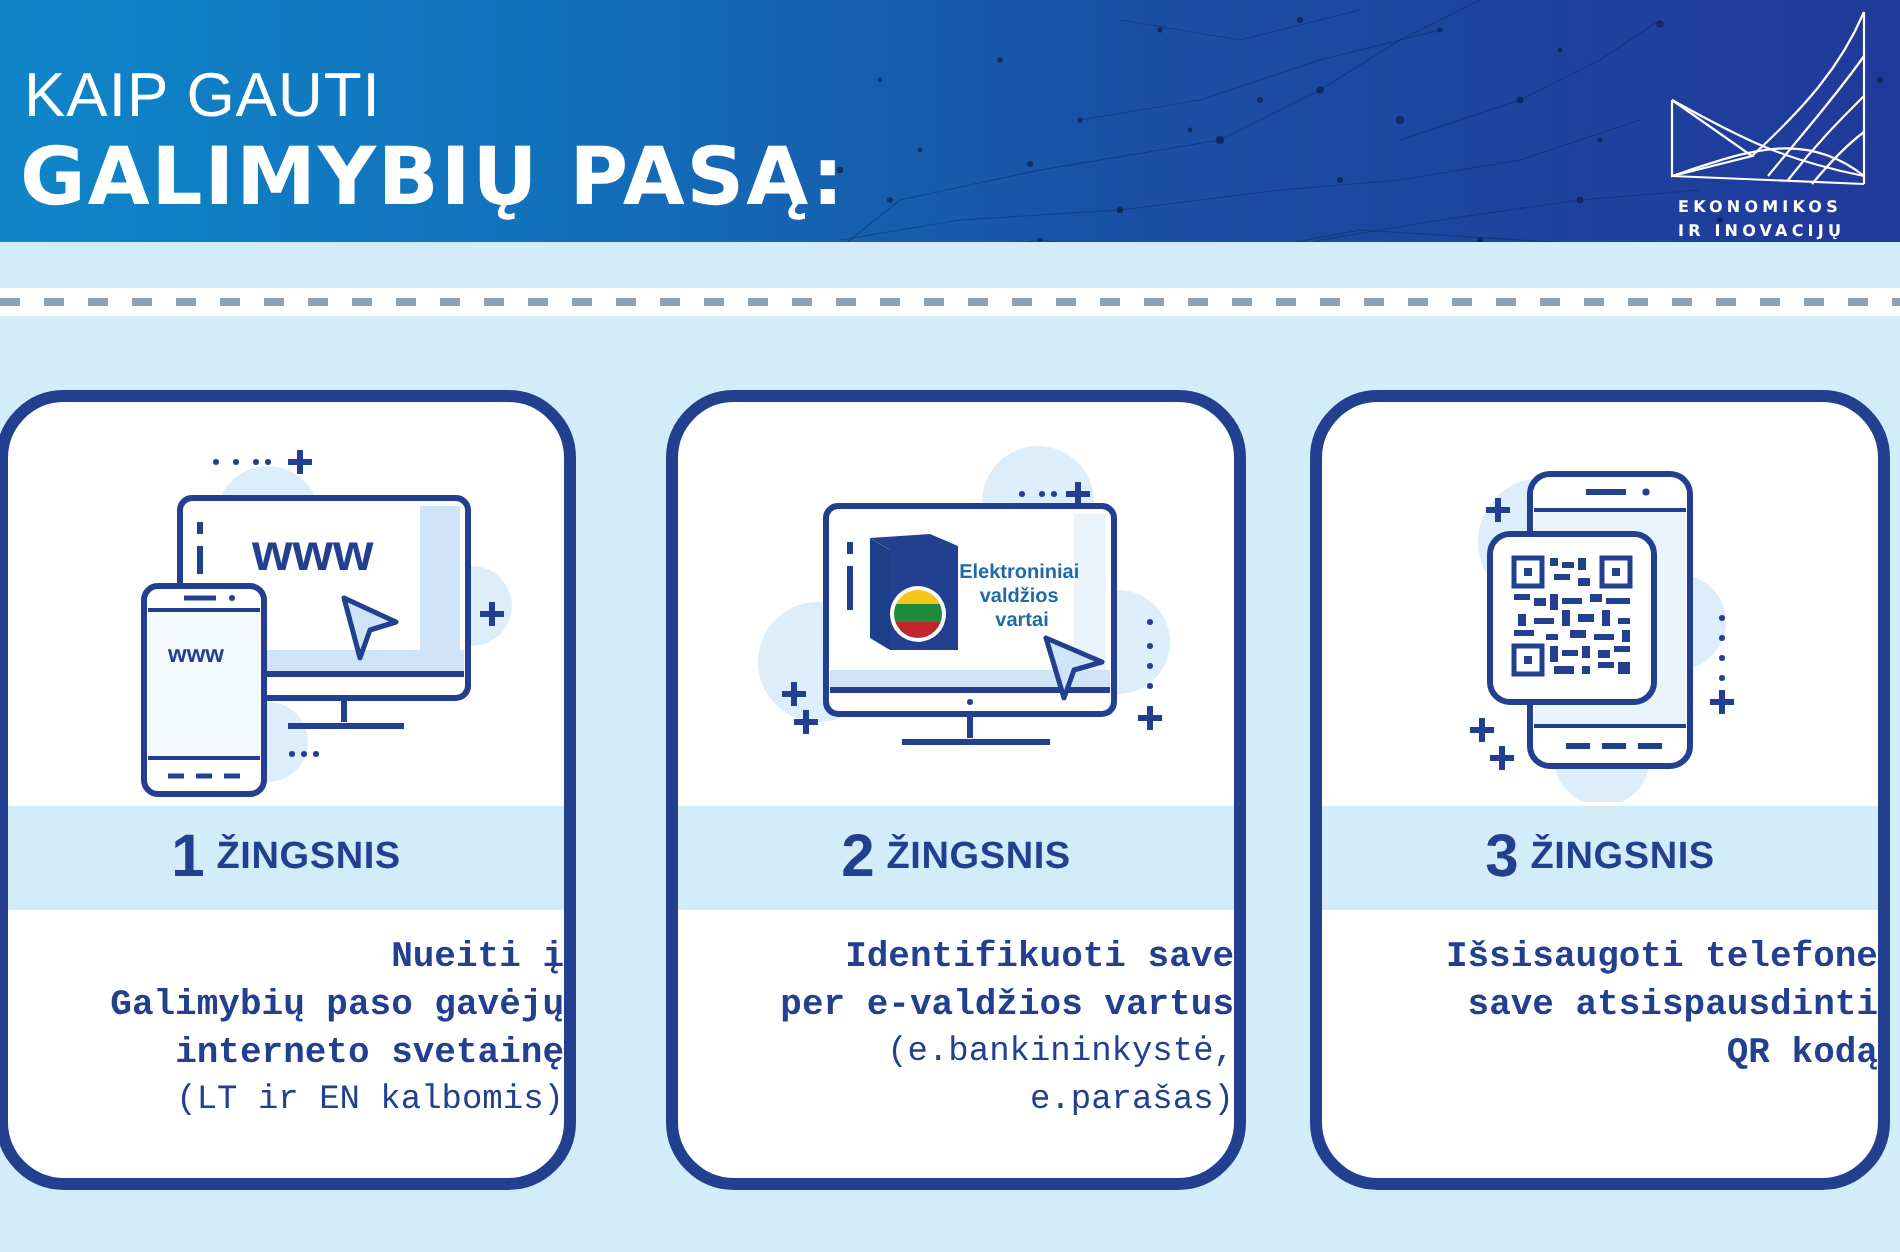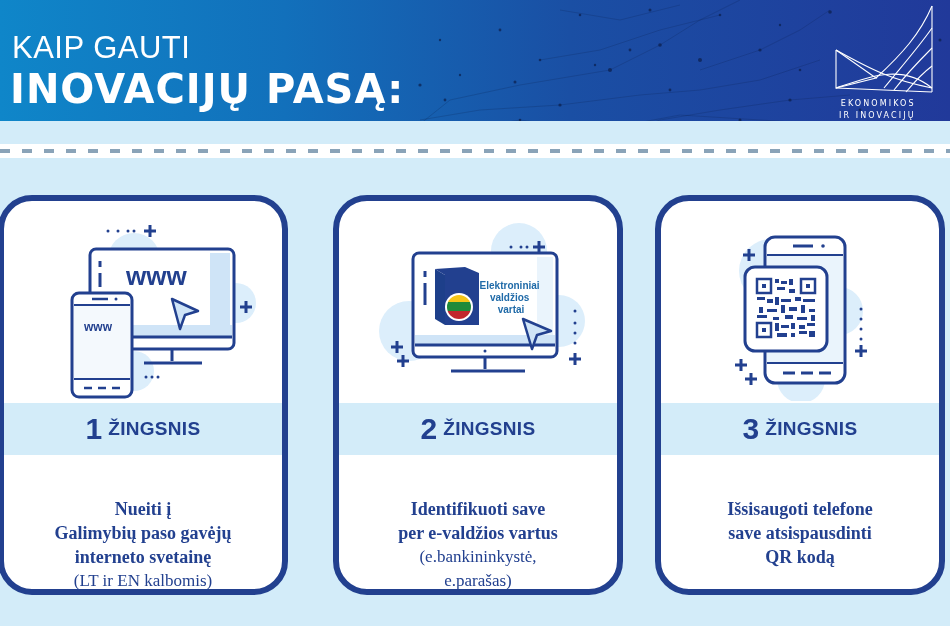--- a/index.html
+++ b/index.html
@@ -25,21 +25,21 @@
   .title-2 {
     position: absolute; left: 10px; top: 66px;
     font-family: "DejaVu Sans", sans-serif;
     font-size: 40px; color: #fff; font-weight: bold; letter-spacing: 1px;
   }
   .logo { position: absolute; left: 832px; top: 4px; width: 112px; height: 130px; }
   .logo-text {
     position: absolute; left: 839px; top: 98px; color: #fff;
     font-family: "DejaVu Sans", sans-serif; line-height: 12px;
   }
-  .logo-text .l1, .logo-text .l2 { font-size: 8px; font-weight: normal; letter-spacing: 2.1px; display: block; text-align: right; }
+  .logo-text .l1, .logo-text .l2 { font-size: 8px; font-weight: bold; letter-spacing: 2.1px; display: block; }
   .logo-text .l3 { font-size: 9.5px; letter-spacing: 1.2px; display: block; }
 
   
   .sep-white { position: absolute; left: 0; top: 144px; width: 950px; height: 14px; background: #ffffff; }
   .sep-dash {
     position: absolute; left: 0; top: 149px; width: 950px; height: 4px;
     background: repeating-linear-gradient(90deg, #8aa3b8 0 10px, transparent 10px 22px);
   }
 
   
@@ -54,23 +54,22 @@
   .card .band {
     position: absolute; left: -6px; right: -6px; top: 202px; height: 52px;
     background: #d3ecf9;
     display: flex; align-items: center; justify-content: center;
     color: #22408f;
   }
   .band .num { font-size: 30px; font-weight: bold; margin-right: 6px; font-family: "Liberation Sans", sans-serif; }
   .band .word { font-size: 19px; font-weight: bold; font-family: "Liberation Sans", sans-serif; letter-spacing: 0.3px; }
   .card .desc {
     position: absolute; left: 0; right: 0; top: 266px;
-    text-align: center; color: #22408f; line-height: 24px;
-    font-family: Liberation Serif, serif;
-    margin-top: 30px;
+    text-align: right; color: #22408f; line-height: 24px;
+    font-family: Liberation Mono, monospace;
   }
   .desc .b { font-size: 18px; font-weight: bold; display: block; }
   .desc .r { font-size: 17px; display: block; }
   .card svg.illus { position: absolute; left: 0; top: 0; }
 </style>
 </head>
 <body>
 
 <div class="header">
   <svg class="net" width="950" height="144">
@@ -111,21 +110,21 @@
       <circle cx="640" cy="125" r="1.5"></circle>
         <circle cx="700" cy="140" r="1.2"></circle>
         <circle cx="440" cy="40" r="1.2"></circle>
       <circle cx="500" cy="30" r="1.4"></circle>
         <circle cx="580" cy="15" r="1.3"></circle>
         <circle cx="650" cy="10" r="1.5"></circle>
     </g>
   </svg>
 
   <div class="title-1">KAIP GAUTI</div>
-  <div class="title-2">INOVACIJŲ PASĄ:</div>
+  <div class="title-2">GALIMYBIŲ PASĄ:</div>
 
   <svg class="logo" viewBox="0 0 112 130">
     <g stroke="#ffffff" stroke-width="1.1" fill="none">
       <polyline points="4,46 4,84 44,74 4,46"></polyline>
       <path d="M4,46 C40,66 60,76 100,84"></path>
       <path d="M4,84 C40,72 70,60 100,84"></path>
       <path d="M44,74 C70,50 88,30 100,2"></path>
       <line x1="100" y1="2" x2="100" y2="88"></line>
       <path d="M52,84 C70,62 86,44 100,24"></path>
       <path d="M62,86 C76,68 88,56 100,44"></path>

